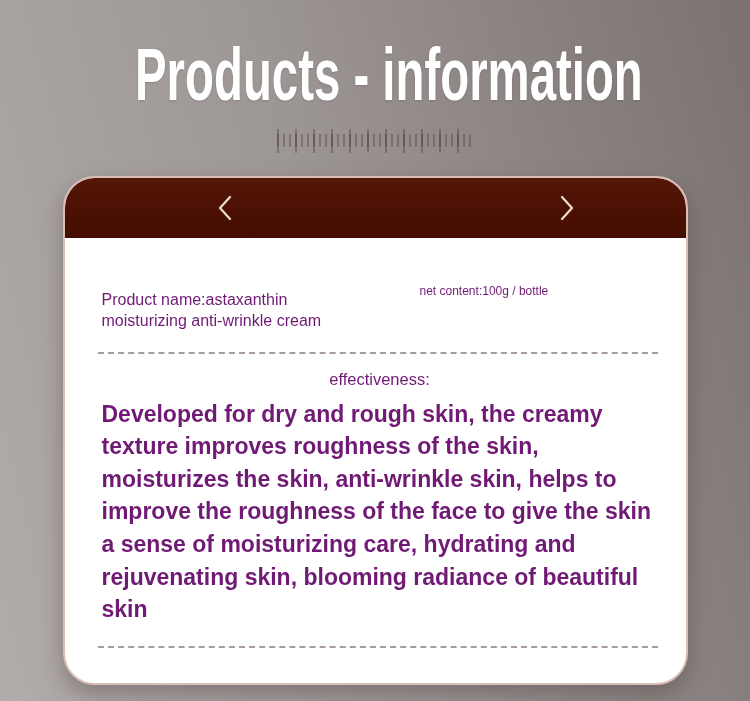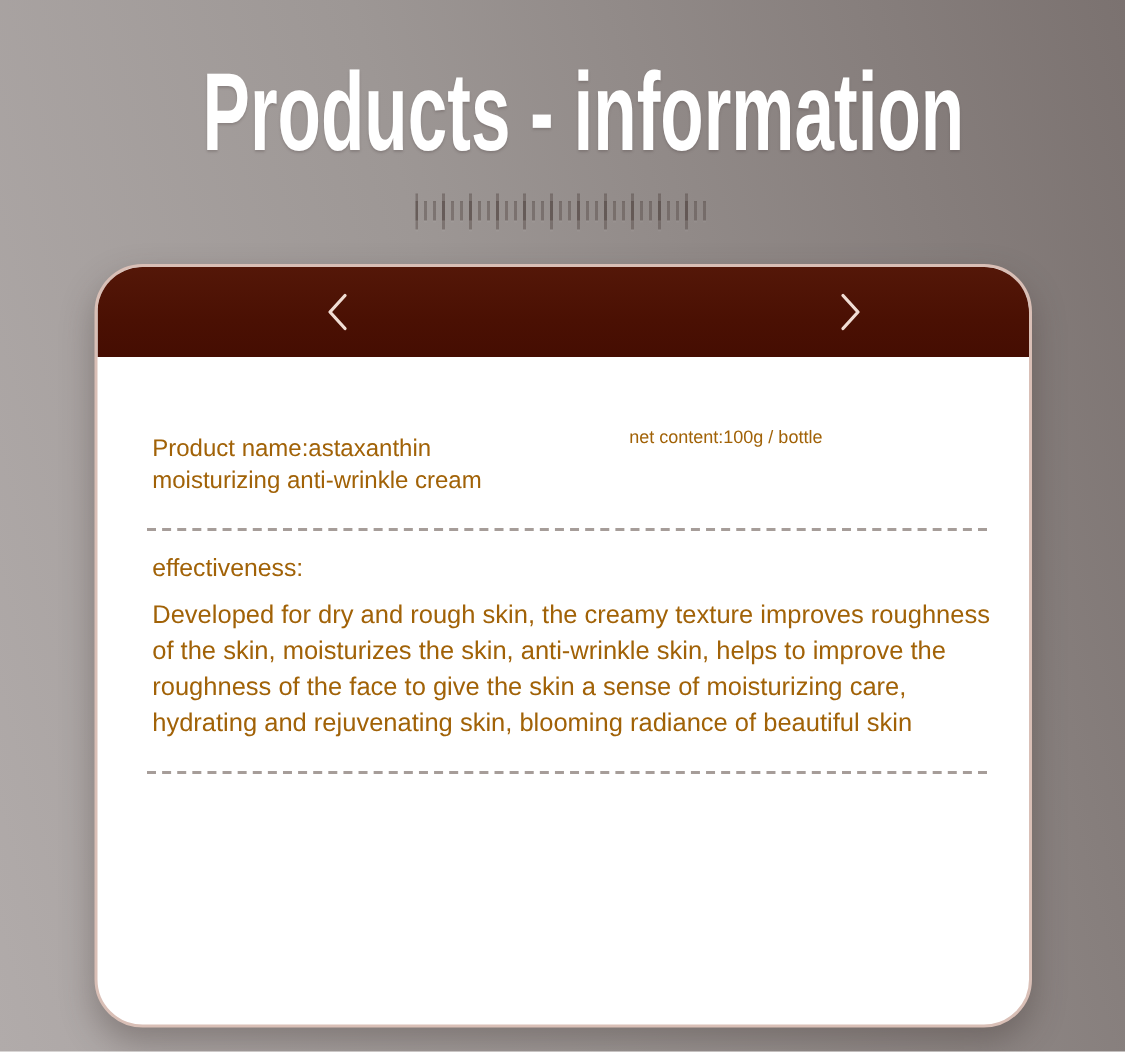--- a/index.html
+++ b/index.html
@@ -71,21 +71,21 @@
     display: flex;
     align-items: center;
     justify-content: center;
   }
   .nav-btn.prev { left: 143px; }
   .nav-btn.next { right: 102px; }
   .nav-btn svg { display: block; }
   
   .card-body {
     padding: 51px 28px 0 37px;
-    color: #a16207;
+    color: #701a75;
   }
   .product-row {
     display: flex;
     align-items: flex-start;
   }
   .product-name {
     margin: 0;
     width: 252px;
     font-size: 16px;
     line-height: 1.35;
@@ -100,26 +100,28 @@
     border: none;
     border-top: 2px dashed #a69d99;
     margin: 20px 0 0 -4px;
     height: 0;
   }
   .section-heading {
     margin: 15px 0 0 0;
     font-size: 16.5px;
     font-weight: 400;
     line-height: 1.3;
+    text-align: center;
   }
   .section-body {
     margin: 7px 0 0 0;
     width: 567px;
-    font-size: 17px;
+    font-size: 23px;
     line-height: 1.42;
+    font-weight: bold;
   }
   .section-howto .section-heading { margin-top: 34px; }
   .section-howto .section-body { margin-top: 13px; }
 </style>
 </head>
 <body>
 
 <div class="stage">
 
   <h1 class="title">Products - information</h1>

